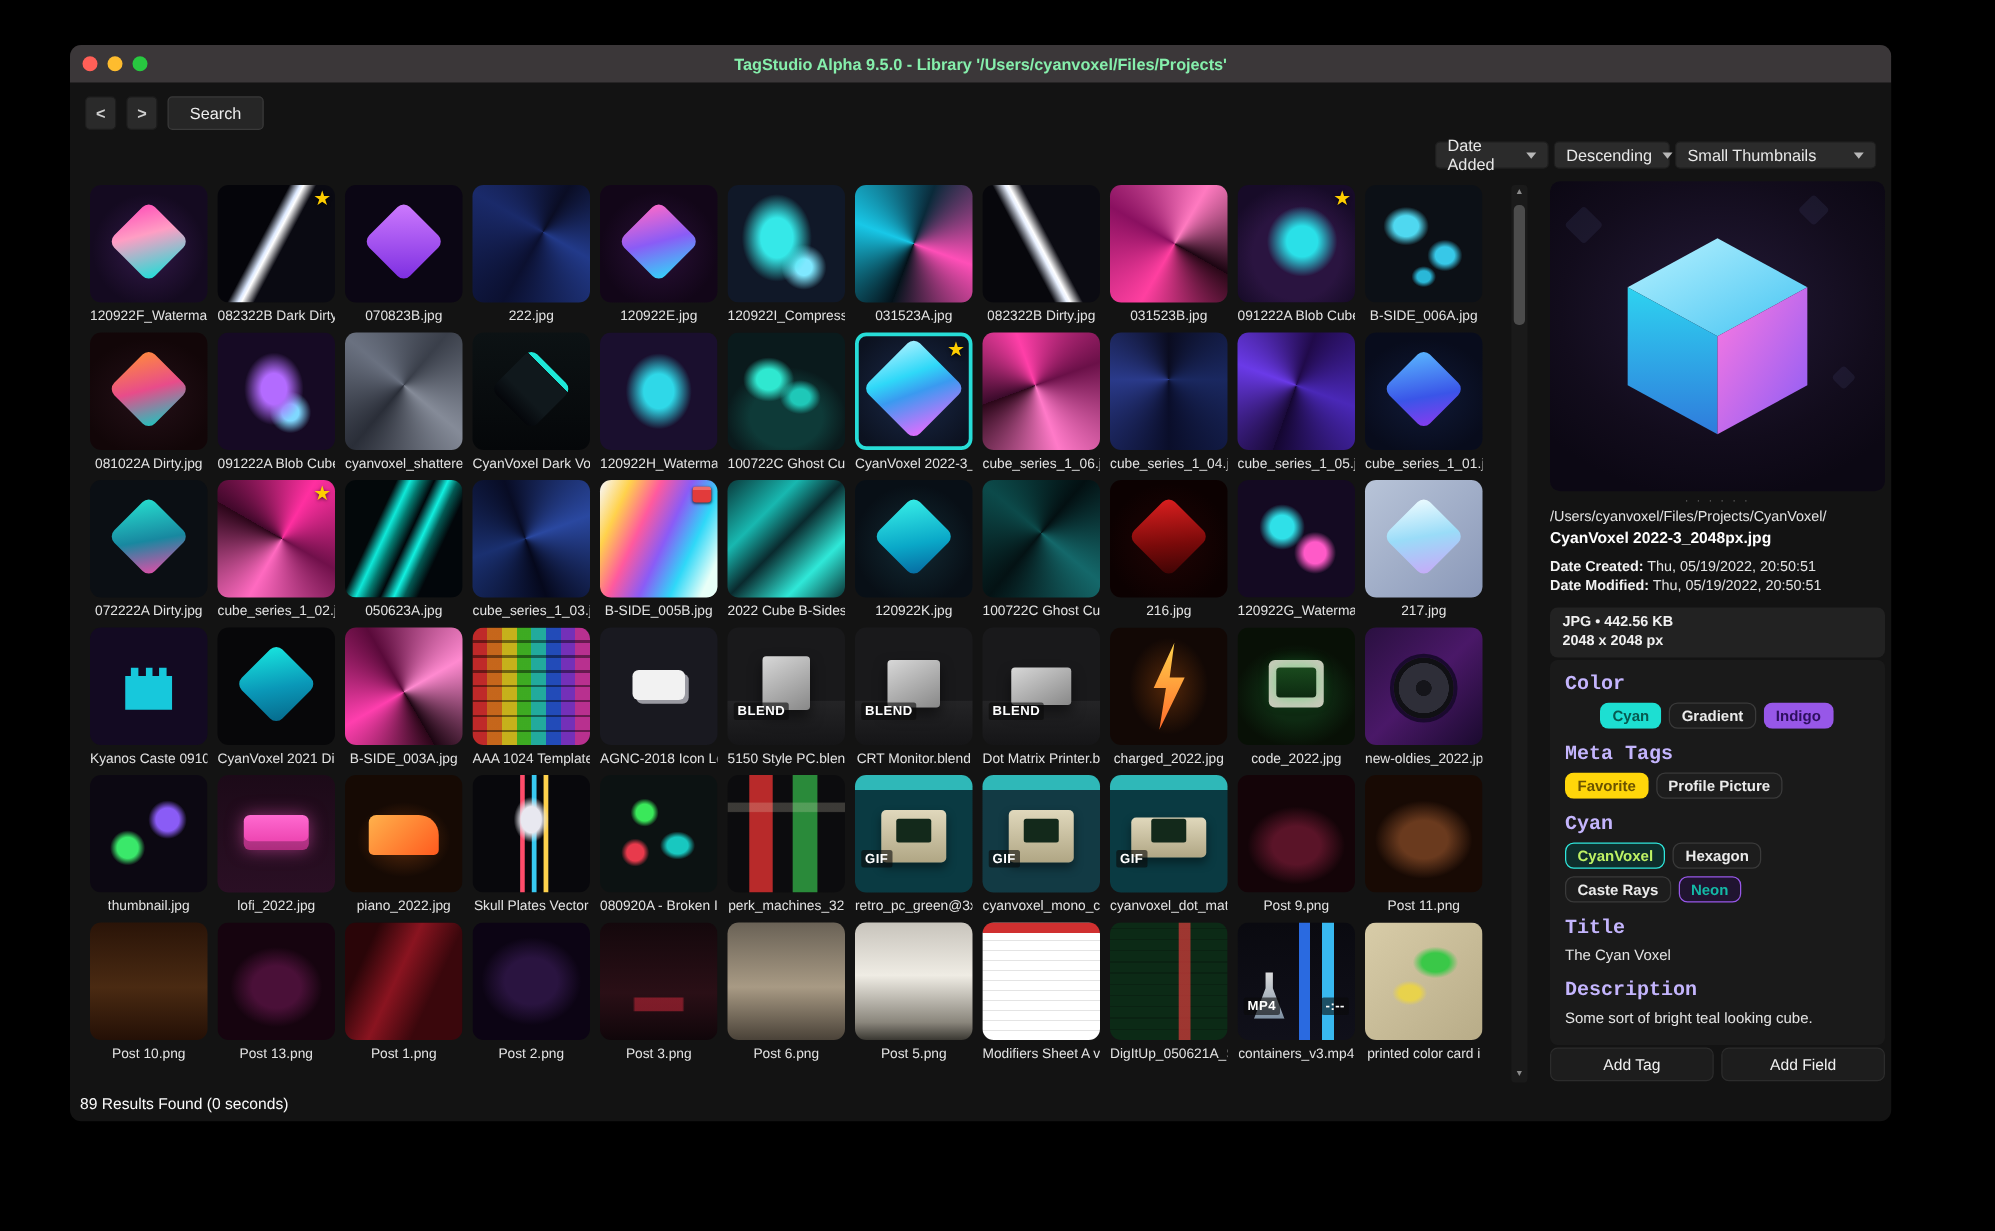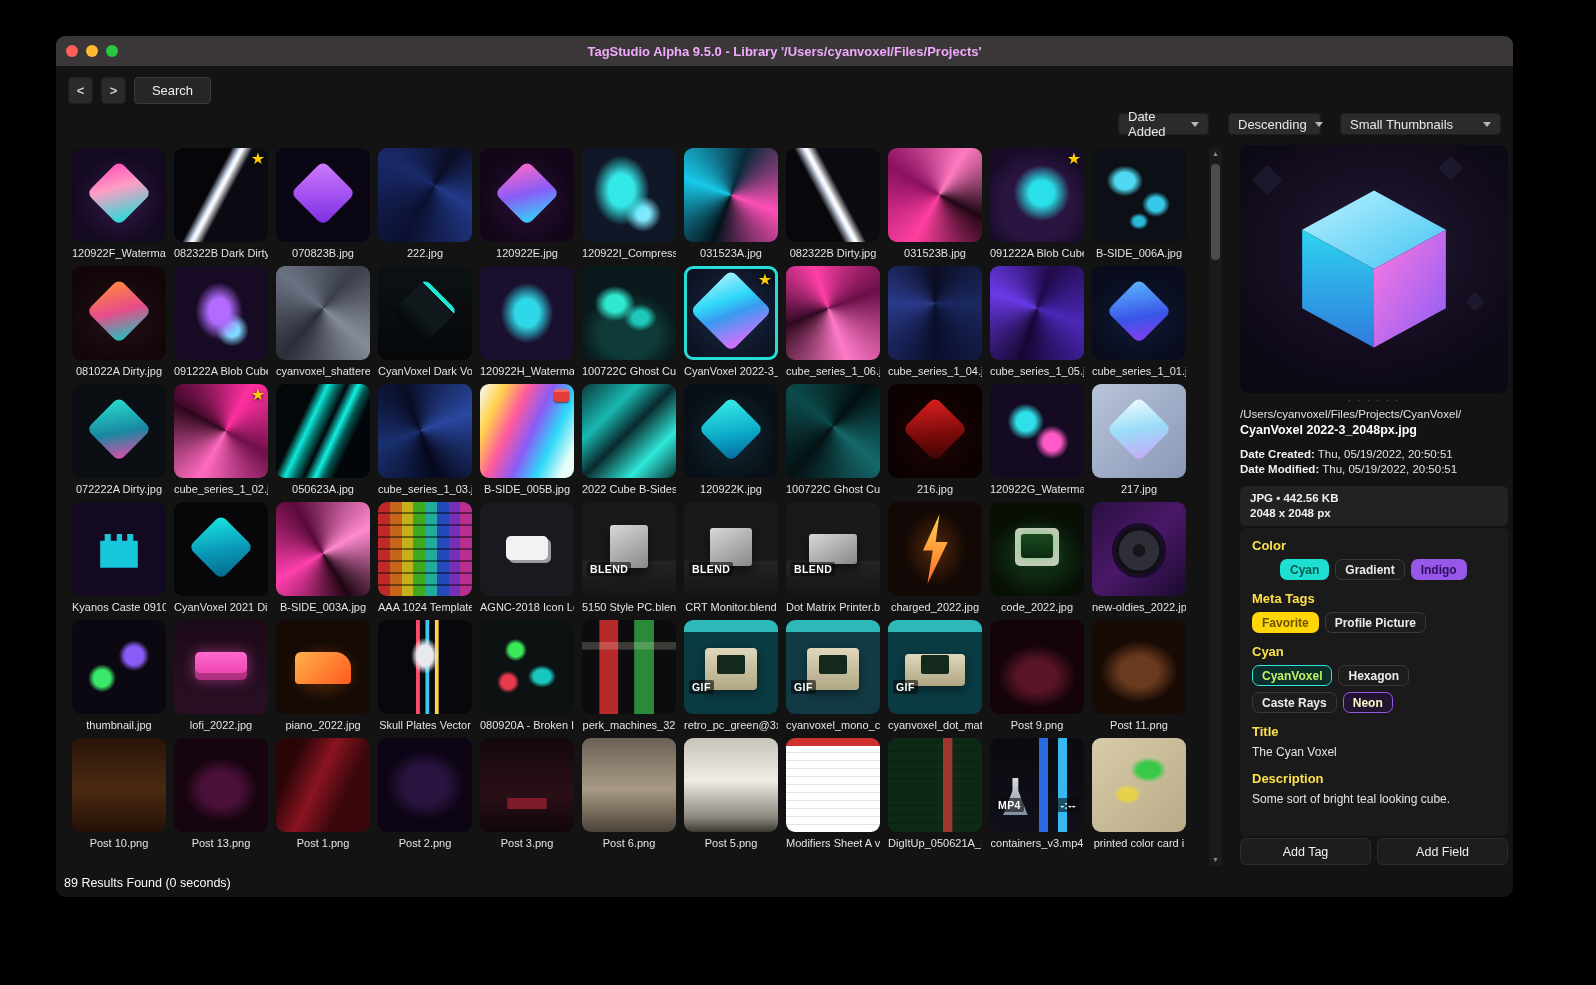--- a/index.html
+++ b/index.html
@@ -5,32 +5,32 @@
   html,body{margin:0;padding:0;}
   body{width:1596px;height:985px;background:#000;position:relative;overflow:hidden;
        font-family:"Liberation Sans",sans-serif;-webkit-font-smoothing:antialiased;}
   .window{position:absolute;left:56px;top:36px;width:1457px;height:861px;background:#131313;
           border-radius:9px;overflow:hidden;box-shadow:0 25px 70px rgba(0,0,0,.9);}
   
   .titlebar{height:30px;background:#3b3739;display:flex;align-items:center;position:relative;}
   .lights{display:flex;gap:8px;margin-left:10px;}
   .light{width:12px;height:12px;border-radius:50%;}
   .l-red{background:#ff5f57}.l-yellow{background:#febc2e}.l-green{background:#28c840}
-  .wtitle{position:absolute;left:0;right:0;text-align:center;font-size:13px;font-weight:bold;color:#f0abfc;}
+  .wtitle{position:absolute;left:0;right:0;text-align:center;font-size:13px;font-weight:bold;color:#86efac;}
   
   .toolbar{position:absolute;top:41px;left:12px;right:10px;height:27px;display:flex;gap:8px;}
   .navbtn{width:25px;height:27px;background:#2a2a2a;border:1px solid #1d1d1d;border-radius:4px;color:#cfcfcf;
           font-size:13px;font-weight:bold;display:flex;align-items:center;justify-content:center;box-sizing:border-box;}
   .searchbox{flex:1;height:27px;background:#171717;border:1px solid #232323;border-radius:3px;box-sizing:border-box;
              color:#e8e8e8;font-size:13px;padding:0 10px;outline:none;}
   .searchbox::placeholder{color:#5f5f5f;}
   .searchbtn{width:77px;height:27px;background:#262626;border:1px solid #3a3a3a;border-radius:4px;color:#eee;
              font-size:13px;display:flex;align-items:center;justify-content:center;box-sizing:border-box;}
   
-  .sortrow{position:absolute;top:77px;right:12px;display:flex;gap:19px;justify-content:center;}
+  .sortrow{position:absolute;top:77px;right:12px;display:flex;gap:4px;justify-content:center;}
   .dd{height:22px;background:#2b2b2b;border:1px solid #1e1e1e;border-radius:4px;display:flex;align-items:center;
       justify-content:space-between;padding:0 9px;color:#e8e8e8;font-size:13px;box-sizing:border-box;}
   .dd-90{width:91px}.dd-92{width:93px}.dd-160{width:161px}
   .caret{width:0;height:0;border-left:4px solid transparent;border-right:4px solid transparent;border-top:5px solid #b8b8b8;margin-left:8px;}
   
   .grid{position:absolute;left:16px;top:112px;width:1131px;display:grid;
         grid-template-columns:repeat(11,94px);column-gap:8px;row-gap:6px;}
   .cell{width:94px;height:112px;display:flex;flex-direction:column;align-items:center;}
   .thumb{width:94px;height:94px;border-radius:9px;position:relative;overflow:hidden;background:#101010;box-sizing:border-box;flex:none;}
   .thumb.selected{border:3px solid #27ddd8;}
@@ -144,21 +144,21 @@
   .pimg .mini{position:absolute;background:rgba(150,170,255,.08);border-radius:3px;transform:rotate(45deg);}
   .phandle{height:14px;display:flex;align-items:center;justify-content:center;color:#6a6a6a;font-size:9px;letter-spacing:2px;}
   .ppath{font-size:11.5px;color:#e2e2e2;line-height:14px;word-break:break-all;}
   .pfile{font-size:12.5px;color:#fff;font-weight:bold;line-height:16px;margin-top:1px;}
   .pdates{margin-top:9px;font-size:11.5px;color:#e2e2e2;line-height:15px;}
   .pdates b{color:#f2f2f2;}
   .pinfobox{margin-top:9px;background:#222;border-radius:6px;padding:5px 10px;font-weight:bold;font-size:11.5px;color:#f0f0f0;line-height:15px;}
   .fields{position:absolute;left:0;right:0;top:383px;height:308px;background:#1a1a1a;border-radius:6px;
           padding:10px 12px;box-sizing:border-box;overflow:hidden;}
   .fsec{margin-bottom:11px;}
-  .fsec h4{margin:0 0 6px 0;font-size:13px;color:#fde047;}
+  .fsec h4{margin:0 0 6px 0;font-size:16px;color:#c4b5fd;font-family:Liberation Mono, monospace;}
   .ftext{font-size:12px;color:#e4e4e4;line-height:15px;}
   .pills{display:flex;flex-wrap:wrap;gap:6px;}
   .pill{display:inline-flex;align-items:center;height:21px;padding:0 9px;border-radius:7px;font-size:12px;font-weight:bold;
         border:1.5px solid transparent;box-sizing:border-box;white-space:nowrap;}
   .pbtns{position:absolute;left:0;right:0;bottom:3px;display:flex;gap:6px;}
   .pbtn{flex:1;height:25px;background:#1d1d1d;border:1px solid #2c2c2c;border-radius:6px;color:#f0f0f0;font-size:12.5px;
         display:flex;align-items:center;justify-content:center;}
   
   .status{position:absolute;left:8px;bottom:7px;font-size:12.5px;color:#fafafa;}
 </style>
@@ -547,21 +547,21 @@
             <span class="pill" style="background: rgb(255, 214, 10); color: rgb(107, 83, 0);">Favorite</span>
             <span class="pill" style="background: rgb(29, 29, 29); color: rgb(235, 235, 235); border-color: rgb(58, 58, 58);">Profile Picture</span>
           </div>
         </div>
         <div class="fsec">
           <h4>Cyan</h4>
           <div class="pills">
             <span class="pill" style="background: rgb(14, 46, 44); color: #bef264; border-color: rgb(47, 232, 221);">CyanVoxel</span>
             <span class="pill" style="background: rgb(29, 29, 29); color: rgb(235, 235, 235); border-color: rgb(58, 58, 58);">Hexagon</span>
             <span class="pill" style="background: rgb(29, 29, 29); color: rgb(235, 235, 235); border-color: rgb(58, 58, 58);">Caste Rays</span>
-            <span class="pill" style="background: rgb(32, 20, 48); color: #fef9c3; border-color: rgb(151, 87, 232);">Neon</span>
+            <span class="pill" style="background: rgb(32, 20, 48); color: #14b8a6; border-color: rgb(151, 87, 232);">Neon</span>
           </div>
         </div>
         <div class="fsec">
           <h4>Title</h4>
           <div class="ftext">The Cyan Voxel</div>
         </div>
         <div class="fsec">
           <h4>Description</h4>
           <div class="ftext">Some sort of bright teal looking cube.</div>
         </div>

